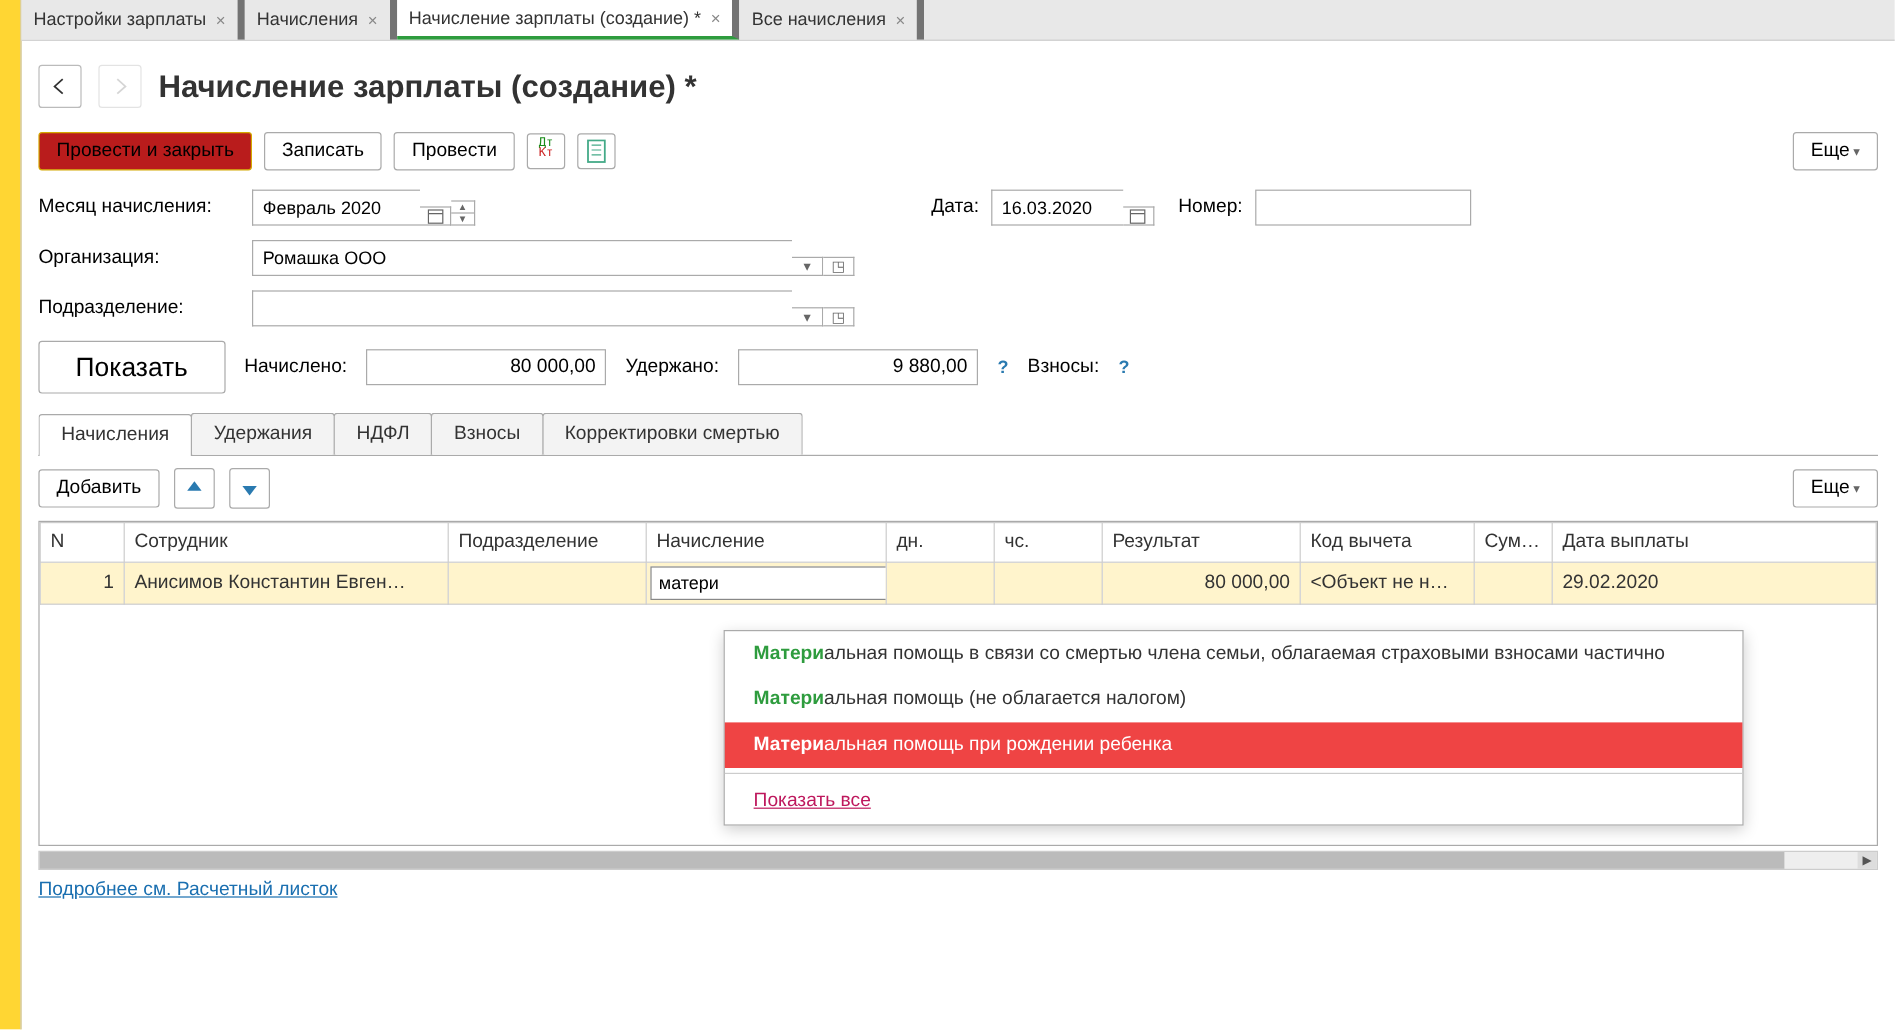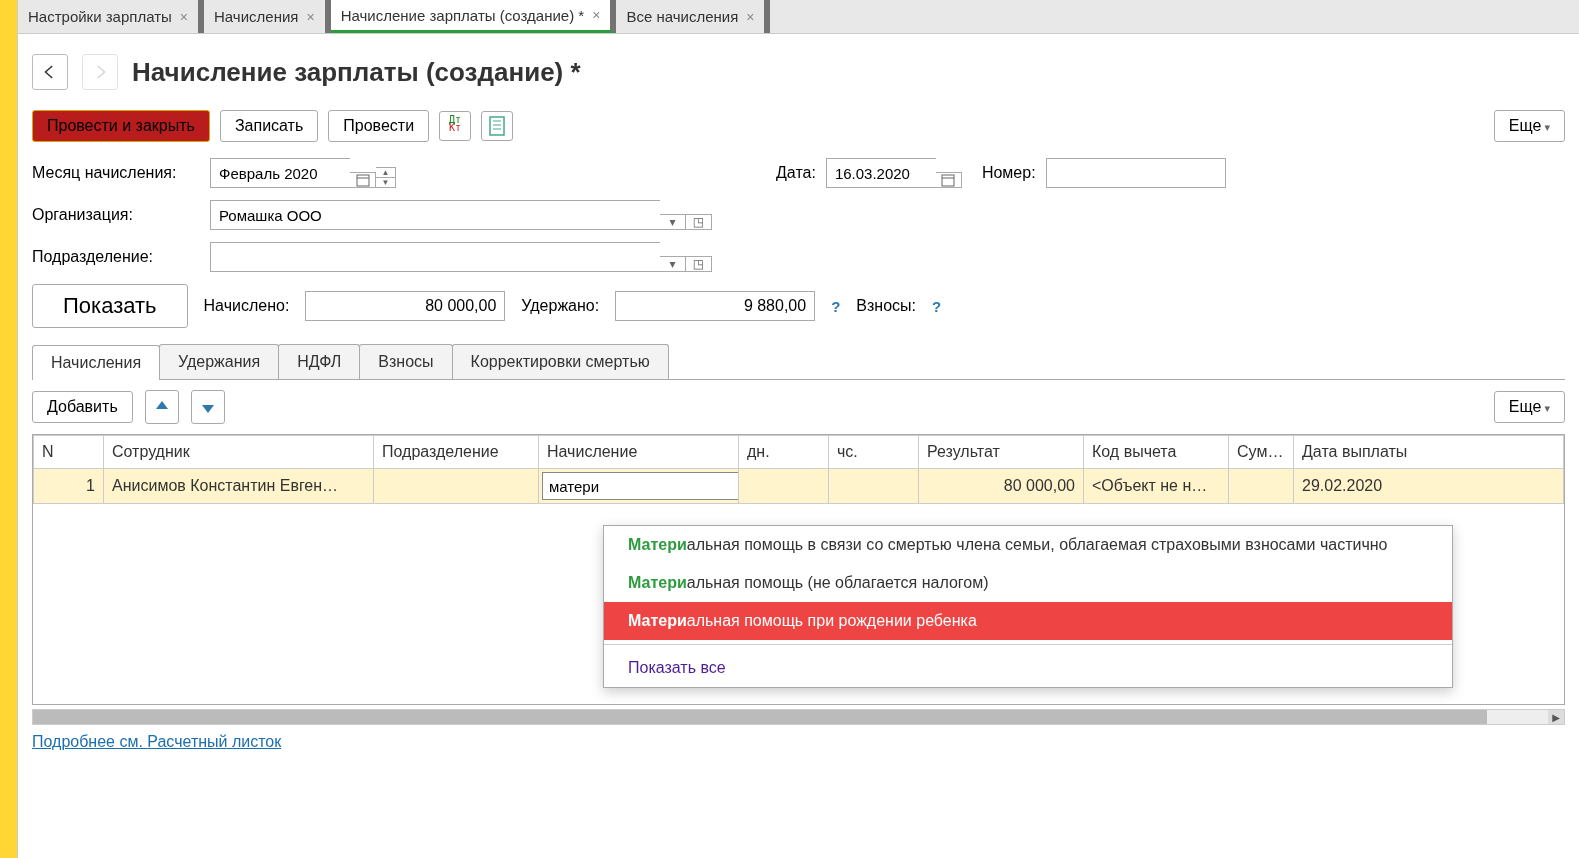--- a/index.html
+++ b/index.html
@@ -61,21 +61,21 @@
 table.data td.num { text-align: right; }
 .cell-input-group { display: flex; align-items: stretch; height: 28px; }
 .cell-input { flex: 1; border: 1px solid #888; padding: 2px 6px; font-size: 15px; }
 
 .dropdown { position: absolute; left: 570px; top: 90px; width: 850px; background: #fff; border: 1px solid #aaa; box-shadow: 0 4px 12px rgba(0,0,0,0.2); z-index: 10; }
 .dropdown-item { padding: 10px 24px; cursor: pointer; font-size: 16px; }
 .dropdown-item .match { color: #2e9c3e; font-weight: bold; }
 .dropdown-item.hover { background: #ef4444; color: #fff; }
 .dropdown-item.hover .match { color: #fff; }
 .dropdown-sep { border-top: 1px solid #ccc; margin: 4px 0; }
-.dropdown-link { padding: 10px 24px; color: #4c1d95; cursor: pointer; font-size: 16px; }
+.dropdown-link { padding: 10px 24px; color: #be185d; text-decoration: underline; cursor: pointer; font-size: 16px; }
 
 .table-space { height: 200px; }
 .scroll-hint { height: 16px; background: #eee; border: 1px solid #ccc; margin-top: 4px; position: relative; }
 .scroll-thumb { position: absolute; left: 0; top: 0; height: 100%; width: 95%; background: #bbb; }
 .scroll-arrow { position: absolute; right: 0; top: 0; width: 16px; height: 100%; background: #ddd; display:flex; align-items:center; justify-content:center; font-size:10px; color:#555;}
 
 .footer-link { color: #1a6fb0; text-decoration: underline; cursor: pointer; font-size: 16px; margin-top: 8px; display: inline-block; }
 
 .dk-icon { font-family: monospace; font-size: 10px; line-height: 8px; }
 .dk-d { color: #1a8c1a; }

